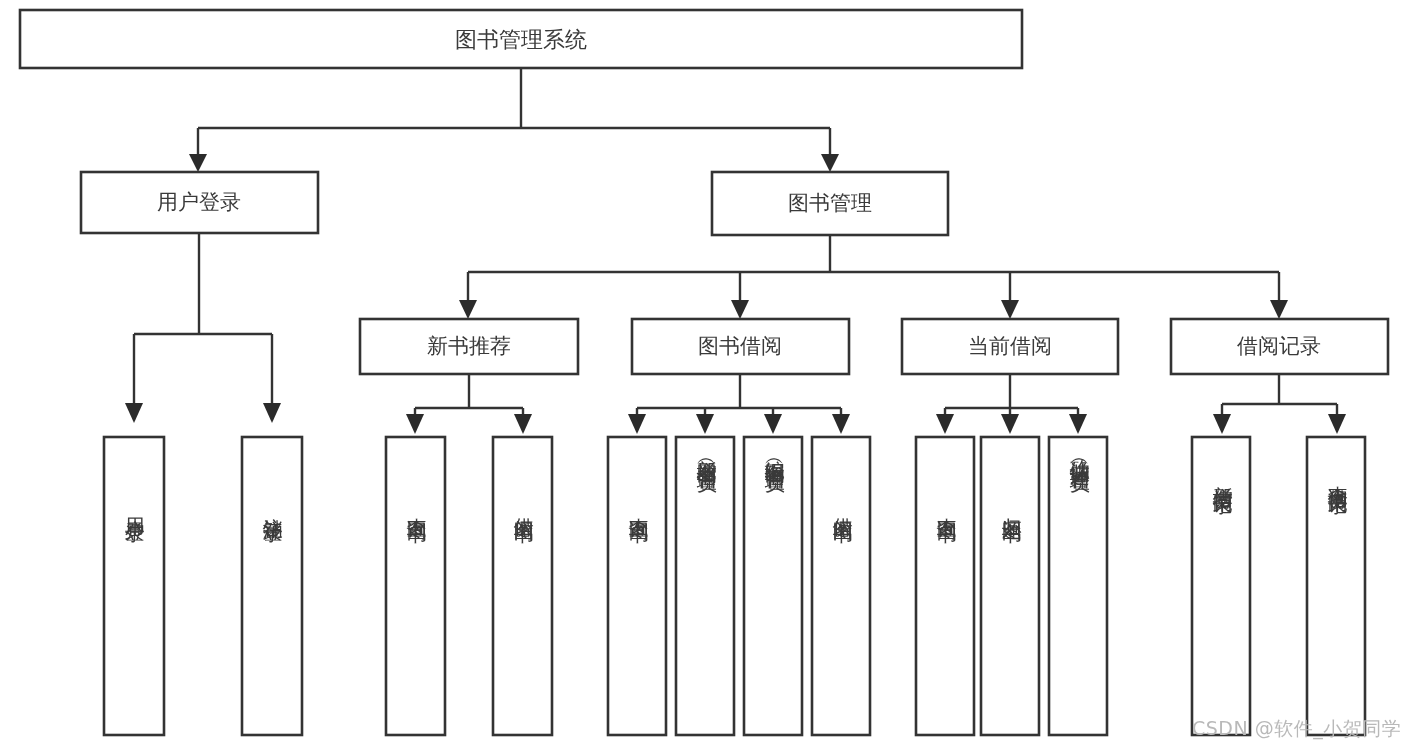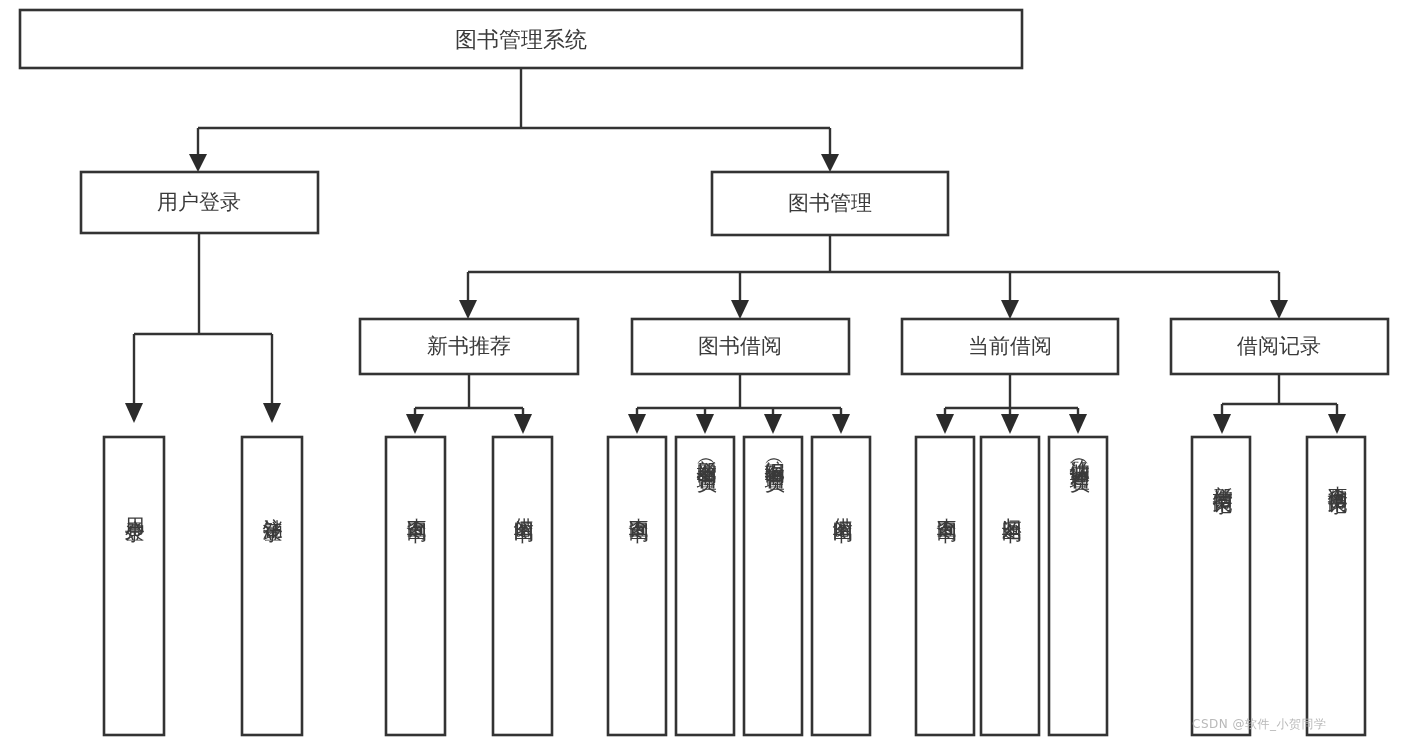--- a/index.html
+++ b/index.html
@@ -67,21 +67,21 @@
     line-height: 1.06;
     letter-spacing: 2px;
     color: #3a3a3a;
     white-space: nowrap;
     text-align: left;
     pointer-events: none;
   }
   .watermark {
     position: absolute;
     font-family: "DejaVu Sans", "Liberation Sans", sans-serif;
-    font-size: 12px;
+    font-size: 19px;
     color: #b9b9b9;
     white-space: nowrap;
     letter-spacing: 0.5px;
   }
 </style>
 </head>
 <body>
 
 <div id="diagram-root">
 

